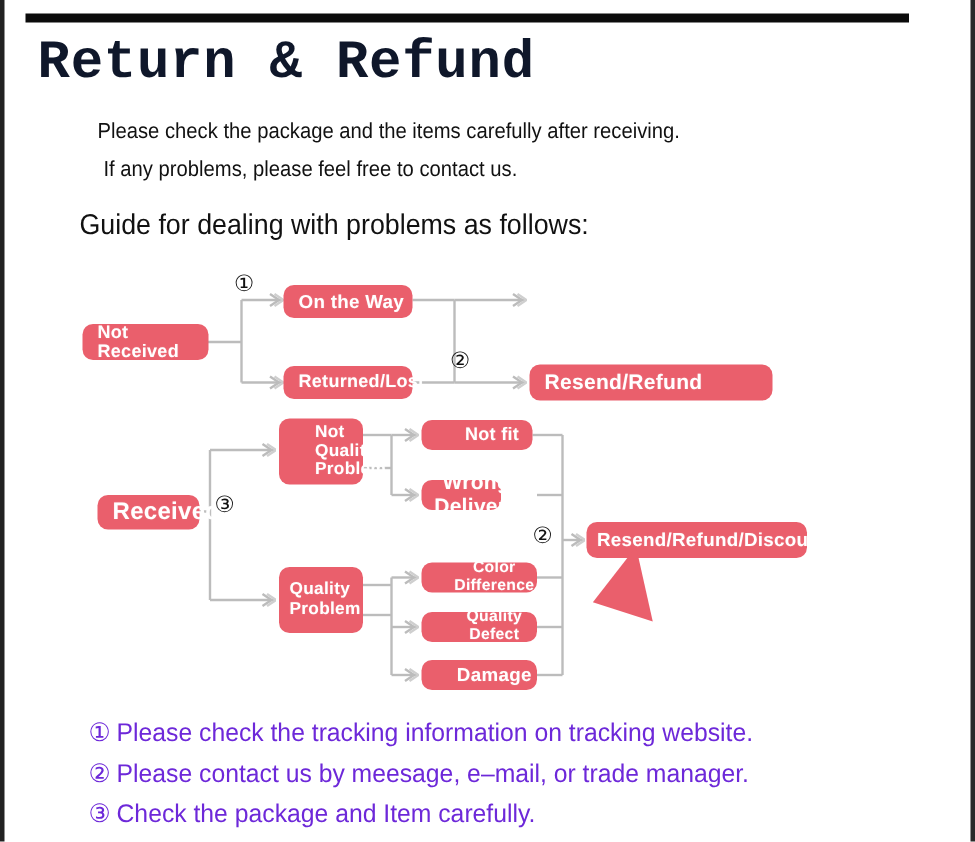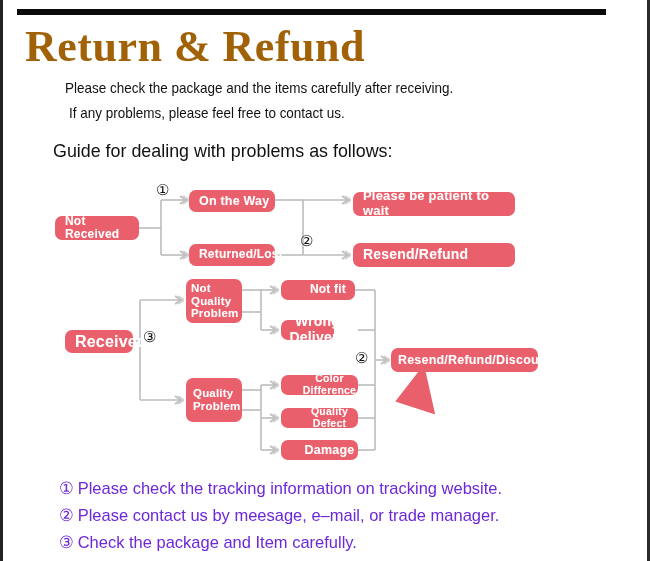--- a/index.html
+++ b/index.html
@@ -20,25 +20,25 @@
   }
   
   .top-rule{
     position:absolute;left:14px;top:9px;
     width:589px;height:6px;
     background:#0b0b0b;
   }
   
   .title{
     position:absolute;left:22px;top:21px;
-    font-family:Liberation Serif, serif;
+    font-family:Liberation Mono, monospace;
     font-weight:bold;
-    font-size:44px;
+    font-size:36px;
     letter-spacing:0.5px;
-    color:#a16207;
+    color:#0f172a;
     white-space:nowrap;
   }
   
   .intro{
     position:absolute;left:62px;
     font-family:"Liberation Sans", sans-serif;
     font-size:14.5px;
     color:#111;
     white-space:nowrap;
     transform:scaleX(0.93);
@@ -189,27 +189,26 @@
       </g>
     </svg>
   </div>
 
   <div class="node left-pad" style="left:52px;top:216px;width:84px;height:24px;font-size:12px;">Not Received</div>
 
   <div class="node left-pad" style="left:186px;top:190px;width:86px;height:22px;font-size:12.5px;">On the Way</div>
 
   <div class="node left-pad" style="left:186px;top:244px;width:86px;height:22px;font-size:12px;">Returned/Lost</div>
 
-  <div class="node left-pad" style="left:350px;top:192px;width:162px;height:24px;font-size:13px;">Please be patient to wait</div>
 
   <div class="node left-pad" style="left:350px;top:243px;width:162px;height:24px;font-size:14px;">Resend/Refund</div>
 
   <div class="node left-pad" style="left:62px;top:330px;width:68px;height:23px;font-size:16px;">Received</div>
 
-  <div class="node" style="left:183px;top:279px;width:56px;height:44px;font-size:11.5px;flex-direction:column;align-items:flex-start;padding-left:5px;text-align:right;">
+  <div class="node" style="left:183px;top:279px;width:56px;height:44px;font-size:11.5px;flex-direction:column;align-items:flex-start;padding-left:24px;text-align:right;">
     <span>Not</span>
     <span>Quality</span>
     <span>Problem</span>
   </div>
 
   <div class="node" style="left:183px;top:378px;width:56px;height:44px;font-size:11.5px;flex-direction:column;align-items:flex-start;padding-left:7px;">
     <span>Quality</span>
     <span>Problem</span>
   </div>
 

